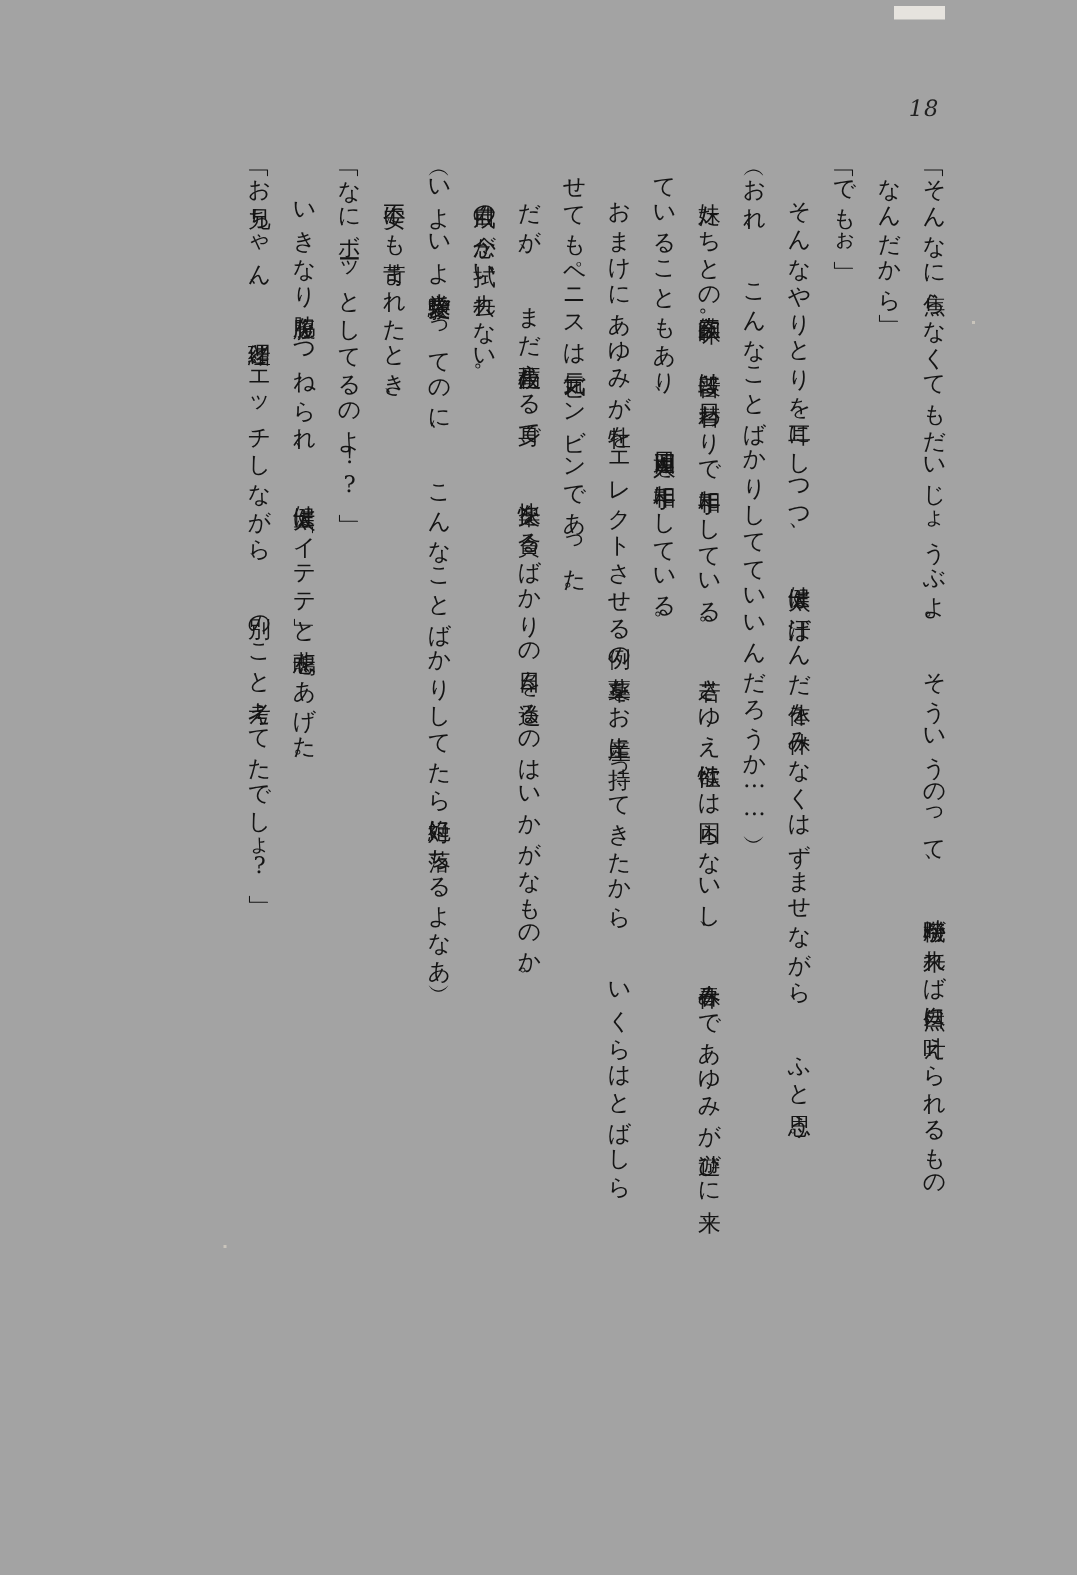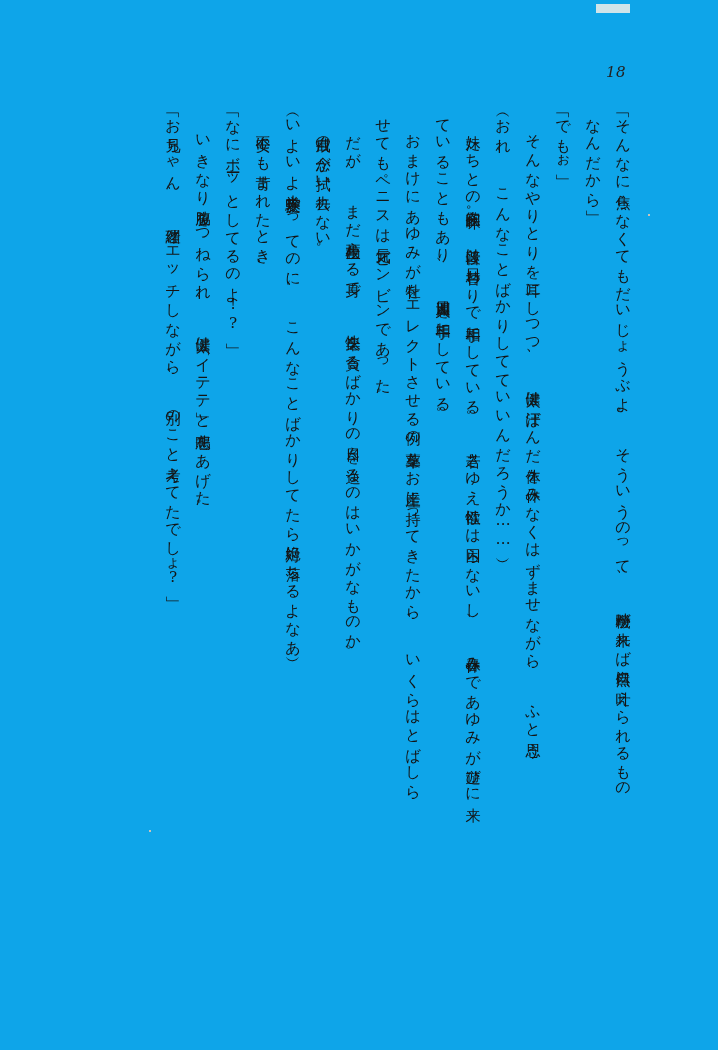--- a/index.html
+++ b/index.html
@@ -11,21 +11,21 @@
     width: 718px;
     height: 1050px;
     overflow: hidden;
     font-family: "DejaVu Serif", "Liberation Serif", serif;
     color: #1a1a1a;
   }
   .page {
     position: relative;
     width: 718px;
     height: 1050px;
-    background: #0ea5e9;
+    background: #a3a3a3;
   }
   
   .scan-artifact {
     position: absolute;
     top: 4px;
     left: 596px;
     width: 34px;
     height: 9px;
     background: #f2efe9;
     opacity: 0.85;

